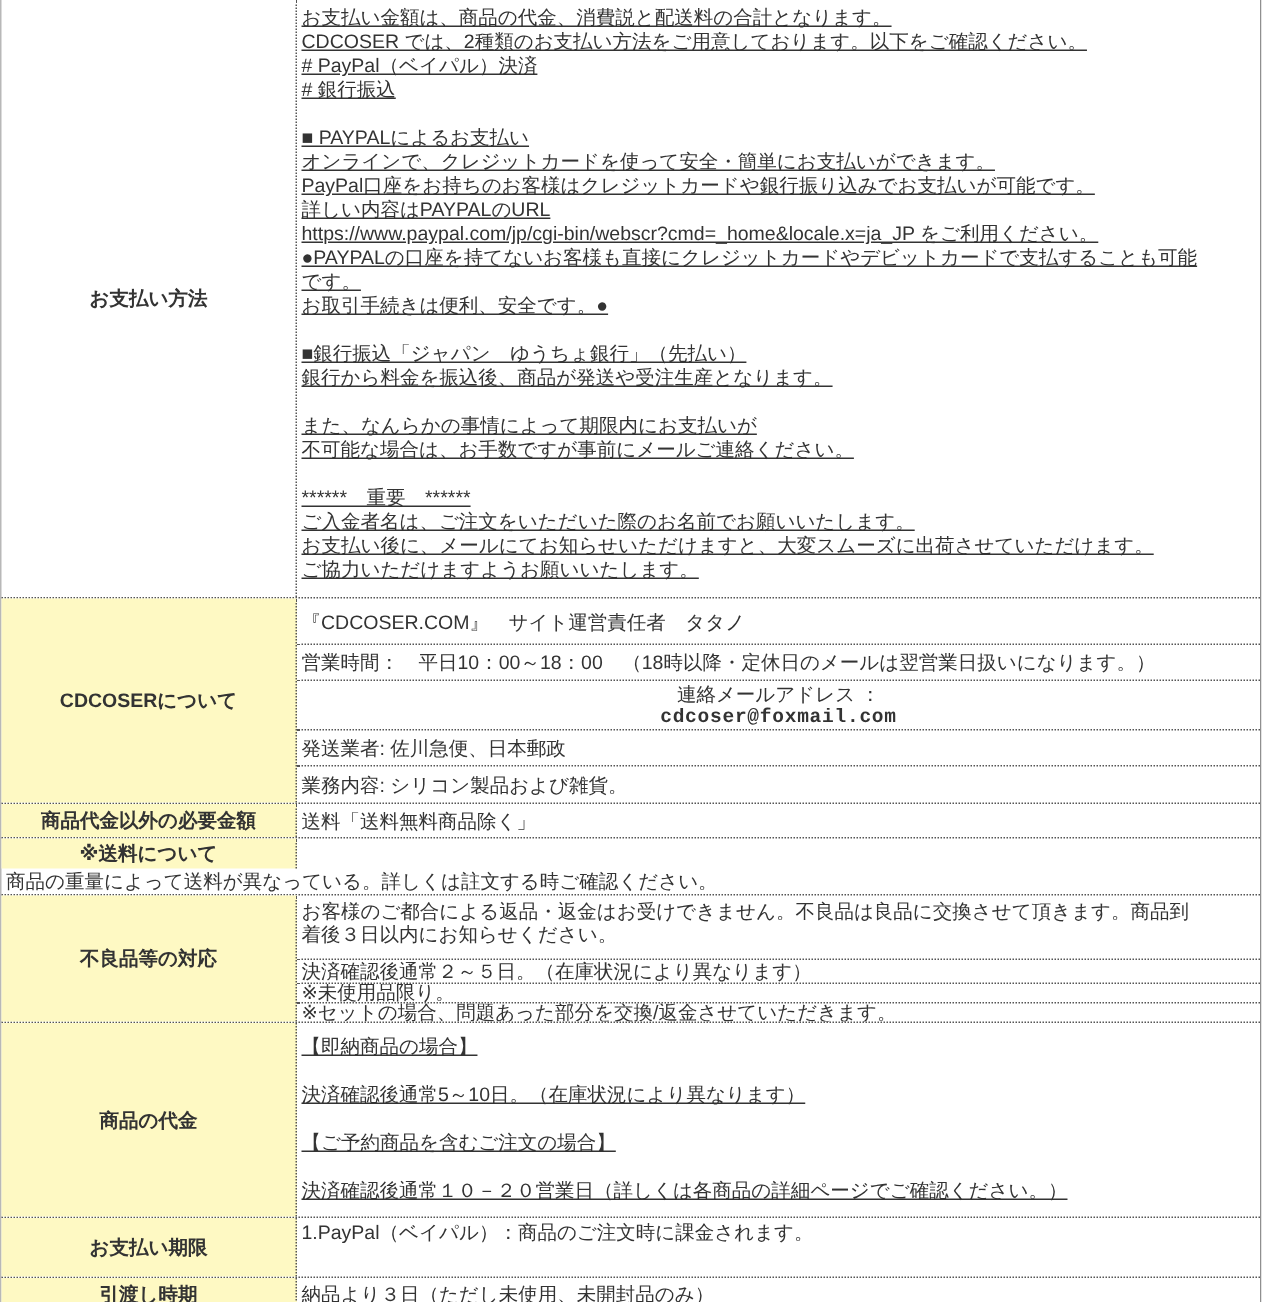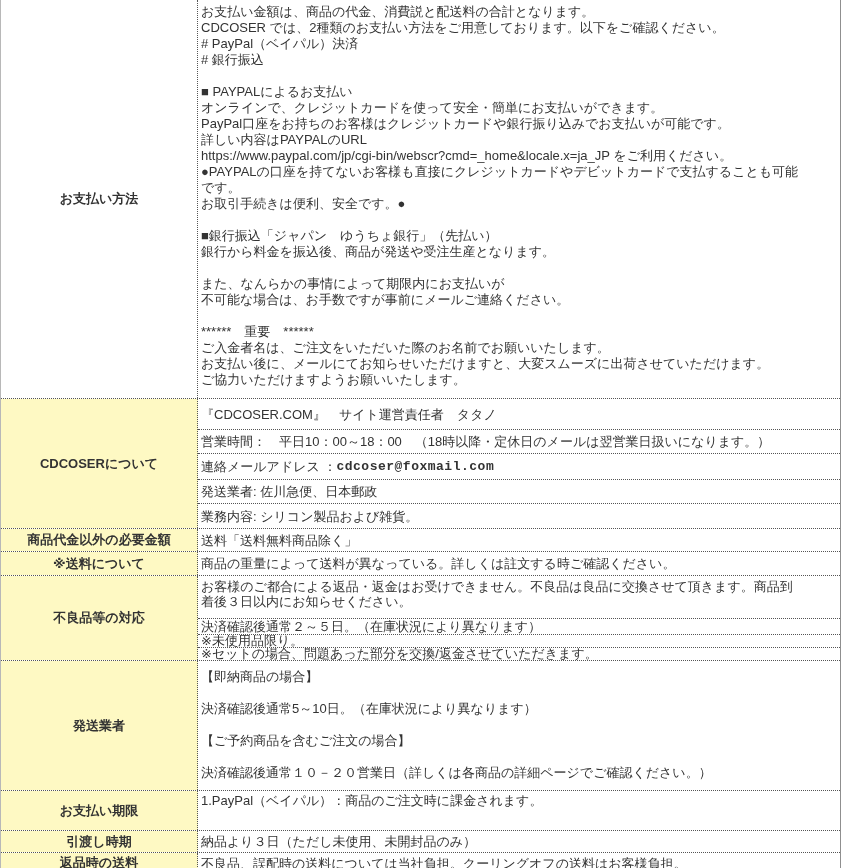--- a/index.html
+++ b/index.html
@@ -17,37 +17,37 @@
   .t-row + .t-row { border-top:1px dotted #555555; }
   .t-label {
     width:197px; min-width:197px; box-sizing:border-box;
     display:flex; align-items:center; justify-content:center;
     text-align:center; font-weight:bold;
     border-right:1px dotted #555555;
     padding:2px 8px; line-height:16px;
   }
   .ivory { background:#fef9c3; }
   .t-content { flex:1; min-width:0; box-sizing:border-box; display:flex; flex-direction:column; }
-  .lines { white-space:pre-line; line-height:16px; padding:4px 3px 6px 3px; }
+  .lines { white-space:pre-line; line-height:16px; padding:4px 3px 6px 3px;text-decoration:underline; }
   .subcell {
     box-sizing:border-box; display:flex; align-items:center;
     padding:1px 3px; line-height:15px; white-space:pre-line; overflow:hidden;
   }
   .subcell + .subcell { border-top:1px dotted #555555; }
   .r1 { min-height:398px; }
   .r2 { min-height:129px; }
   .r3 { min-height:23px; }
-  .r4 { min-height:24px; }
+  .r4 { min-height:24px;flex-direction:column; }
   .r5 { min-height:82px; }
   .r6 { min-height:130px; }
   .r7 { min-height:40px; }
   .r8 { min-height:22px; }
   .r9 { min-height:20px; }
   .sc30 { min-height:30px; }
-  .sc26 { min-height:26px; }
+  .sc26 { min-height:26px;flex-direction:column; }
   .sc25 { min-height:25px; }
   .sc24 { min-height:24px; }
   .sc42 { min-height:42px; line-height:15px; align-items:flex-start; padding-top:3px; }
   .sc16 { min-height:16px; line-height:13px; }
   .sc13 { min-height:13px; line-height:12px; padding-top:0; padding-bottom:0; }
   .sc20 { min-height:20px; line-height:14px; }
   .delivery-lines { line-height:16px; padding:8px 3px 5px 3px; }
   .email { font-weight:bold; letter-spacing:0.5px;font-family:Liberation Mono, monospace; }
 </style>
 </head>
@@ -117,21 +117,21 @@
     <div class="t-content">
       <div class="subcell sc42">お客様のご都合による返品・返金はお受けできません。不良品は良品に交換させて頂きます。商品到
 着後３日以内にお知らせください。</div>
       <div class="subcell sc16">決済確認後通常２～５日。（在庫状況により異なります）</div>
       <div class="subcell sc13">※未使用品限り。</div>
       <div class="subcell sc13">※セットの場合、問題あった部分を交換/返金させていただきます。</div>
     </div>
   </div>
 
   <div class="t-row r6">
-    <div class="t-label ivory">発送業者</div>
+    <div class="t-label ivory">商品の代金</div>
     <div class="t-content">
       <div class="lines delivery-lines">【即納商品の場合】
 
 決済確認後通常5～10日。（在庫状況により異なります）
 
 【ご予約商品を含むご注文の場合】
 
 決済確認後通常１０－２０営業日（詳しくは各商品の詳細ページでご確認ください。）</div>
     </div>
   </div>

